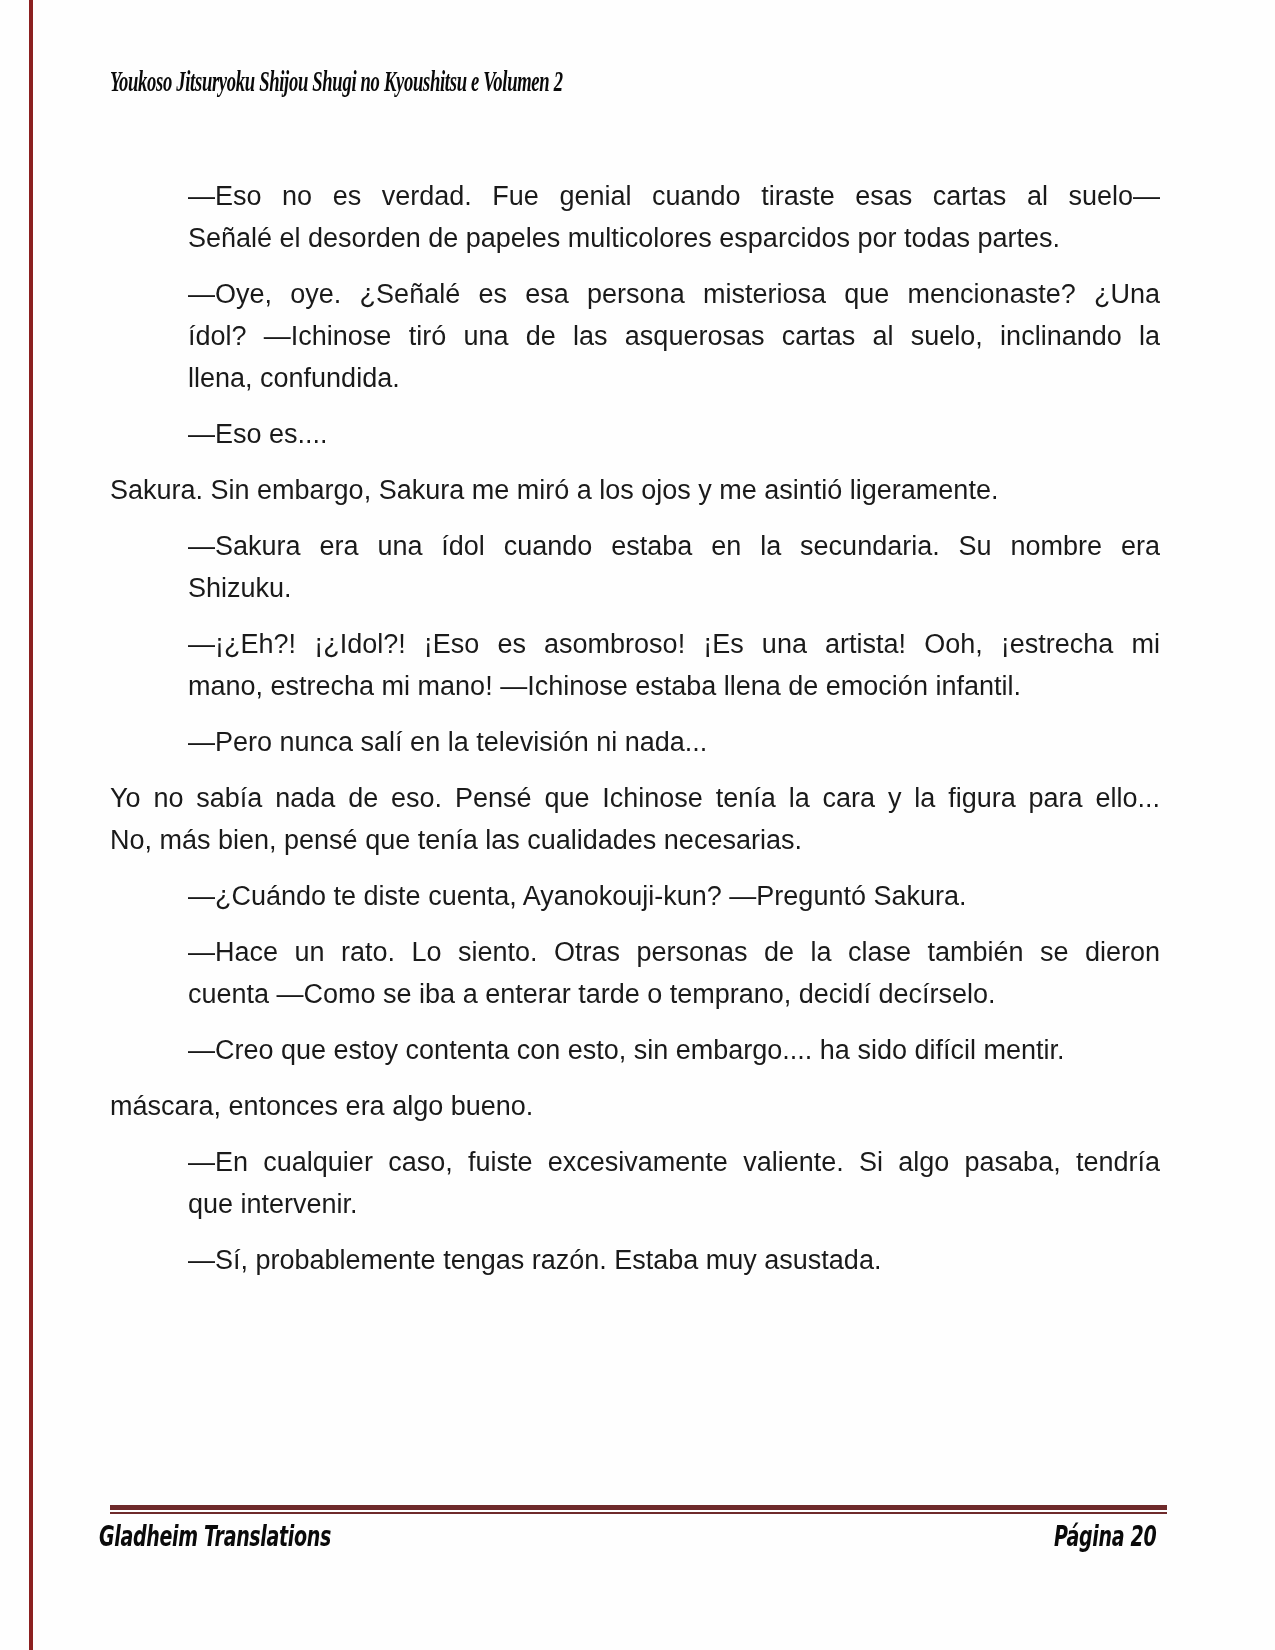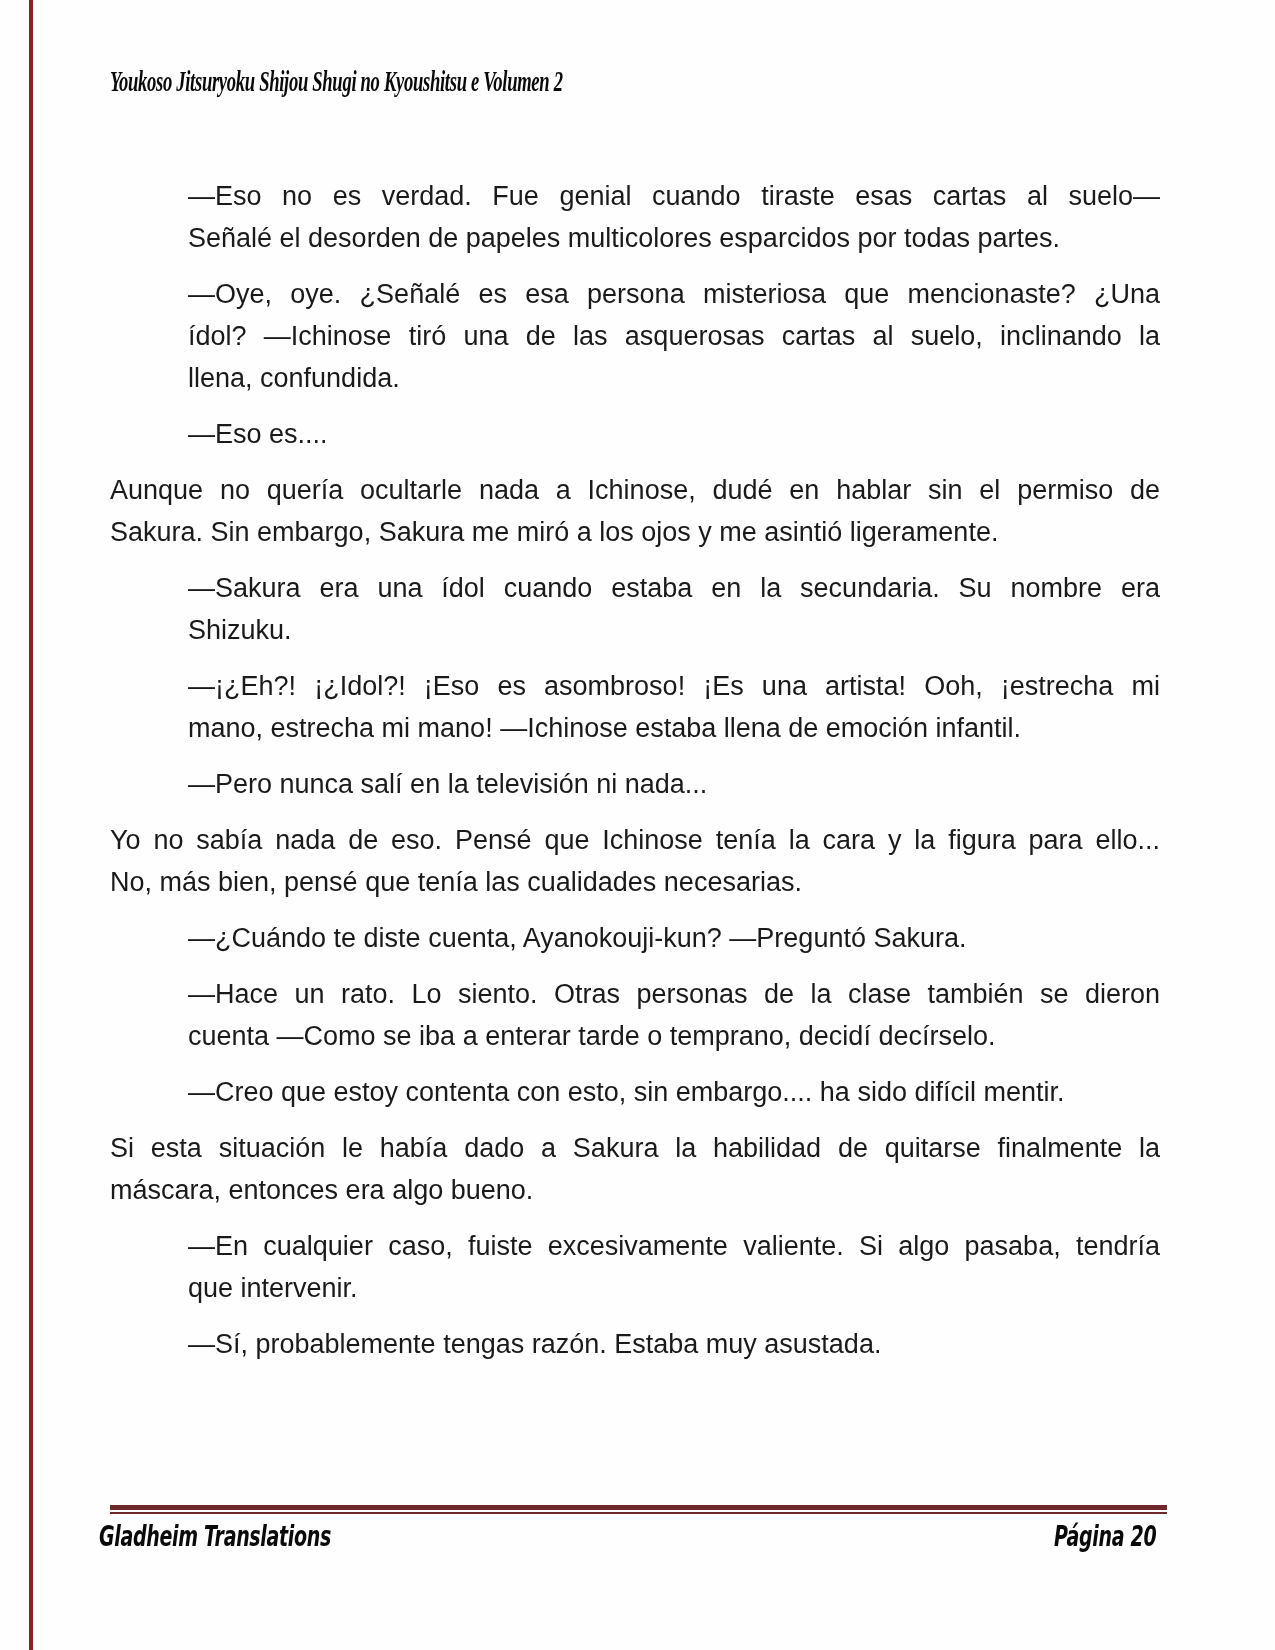--- a/index.html
+++ b/index.html
@@ -81,21 +81,20 @@
       </div>
       <div class="para dialogue">
         <div class="tline jline">—Oye, oye. ¿Señalé es esa persona misteriosa que mencionaste? ¿Una</div>
         <div class="tline jline">ídol? —Ichinose tiró una de las asquerosas cartas al suelo, inclinando la</div>
         <div class="tline lline">llena, confundida.</div>
       </div>
       <div class="para dialogue">
         <div class="tline lline">—Eso es....</div>
       </div>
       <div class="para narration">
-        <div class="tline jline">Aunque no quería ocultarle nada a Ichinose, dudé en hablar sin el permiso de</div>
         <div class="tline lline">Sakura. Sin embargo, Sakura me miró a los ojos y me asintió ligeramente.</div>
       </div>
       <div class="para dialogue">
         <div class="tline jline">—Sakura era una ídol cuando estaba en la secundaria. Su nombre era</div>
         <div class="tline lline">Shizuku.</div>
       </div>
       <div class="para dialogue">
         <div class="tline jline">—¡¿Eh?! ¡¿Idol?! ¡Eso es asombroso! ¡Es una artista! Ooh, ¡estrecha mi</div>
         <div class="tline lline">mano, estrecha mi mano! —Ichinose estaba llena de emoción infantil.</div>
       </div>
@@ -110,21 +109,20 @@
         <div class="tline lline">—¿Cuándo te diste cuenta, Ayanokouji-kun? —Preguntó Sakura.</div>
       </div>
       <div class="para dialogue">
         <div class="tline jline">—Hace un rato. Lo siento. Otras personas de la clase también se dieron</div>
         <div class="tline lline">cuenta —Como se iba a enterar tarde o temprano, decidí decírselo.</div>
       </div>
       <div class="para dialogue">
         <div class="tline lline">—Creo que estoy contenta con esto, sin embargo.... ha sido difícil mentir.</div>
       </div>
       <div class="para narration">
-        <div class="tline jline">Si esta situación le había dado a Sakura la habilidad de quitarse finalmente la</div>
         <div class="tline lline">máscara, entonces era algo bueno.</div>
       </div>
       <div class="para dialogue">
         <div class="tline jline">—En cualquier caso, fuiste excesivamente valiente. Si algo pasaba, tendría</div>
         <div class="tline lline">que intervenir.</div>
       </div>
       <div class="para dialogue">
         <div class="tline lline">—Sí, probablemente tengas razón. Estaba muy asustada.</div>
       </div>
     </div>

